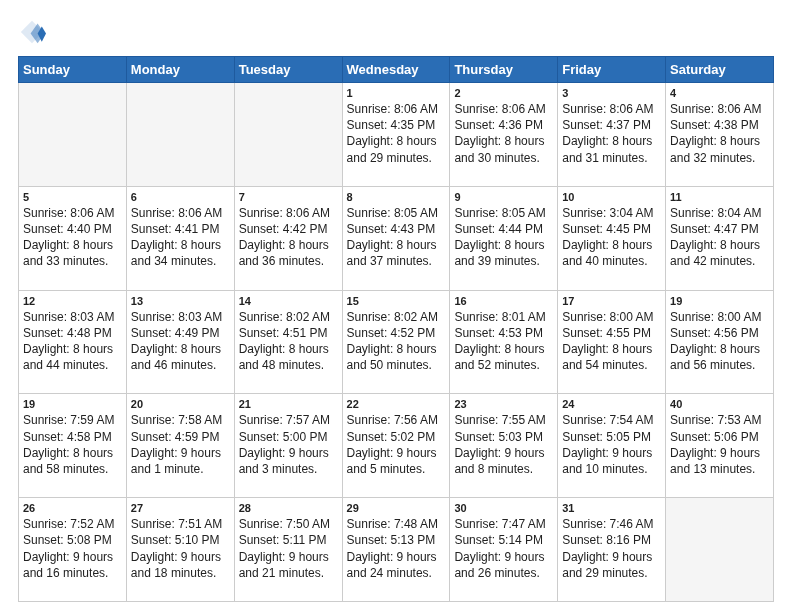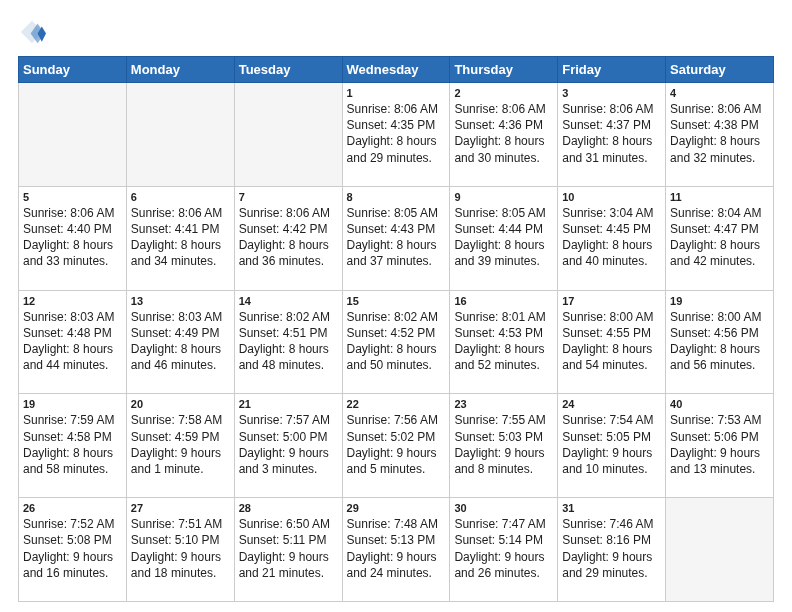--- a/index.html
+++ b/index.html
@@ -304,21 +304,21 @@
 Daylight: 9 hours and 16 minutes.</div>
           </td>
           <td>
             <span class="day-number">27</span>
             <div class="day-info">Sunrise: 7:51 AM
 Sunset: 5:10 PM
 Daylight: 9 hours and 18 minutes.</div>
           </td>
           <td>
             <span class="day-number">28</span>
-            <div class="day-info">Sunrise: 6:50 AM
+            <div class="day-info">Sunrise: 7:50 AM
 Sunset: 5:11 PM
 Daylight: 9 hours and 21 minutes.</div>
           </td>
           <td>
             <span class="day-number">29</span>
             <div class="day-info">Sunrise: 7:48 AM
 Sunset: 5:13 PM
 Daylight: 9 hours and 24 minutes.</div>
           </td>
           <td>

